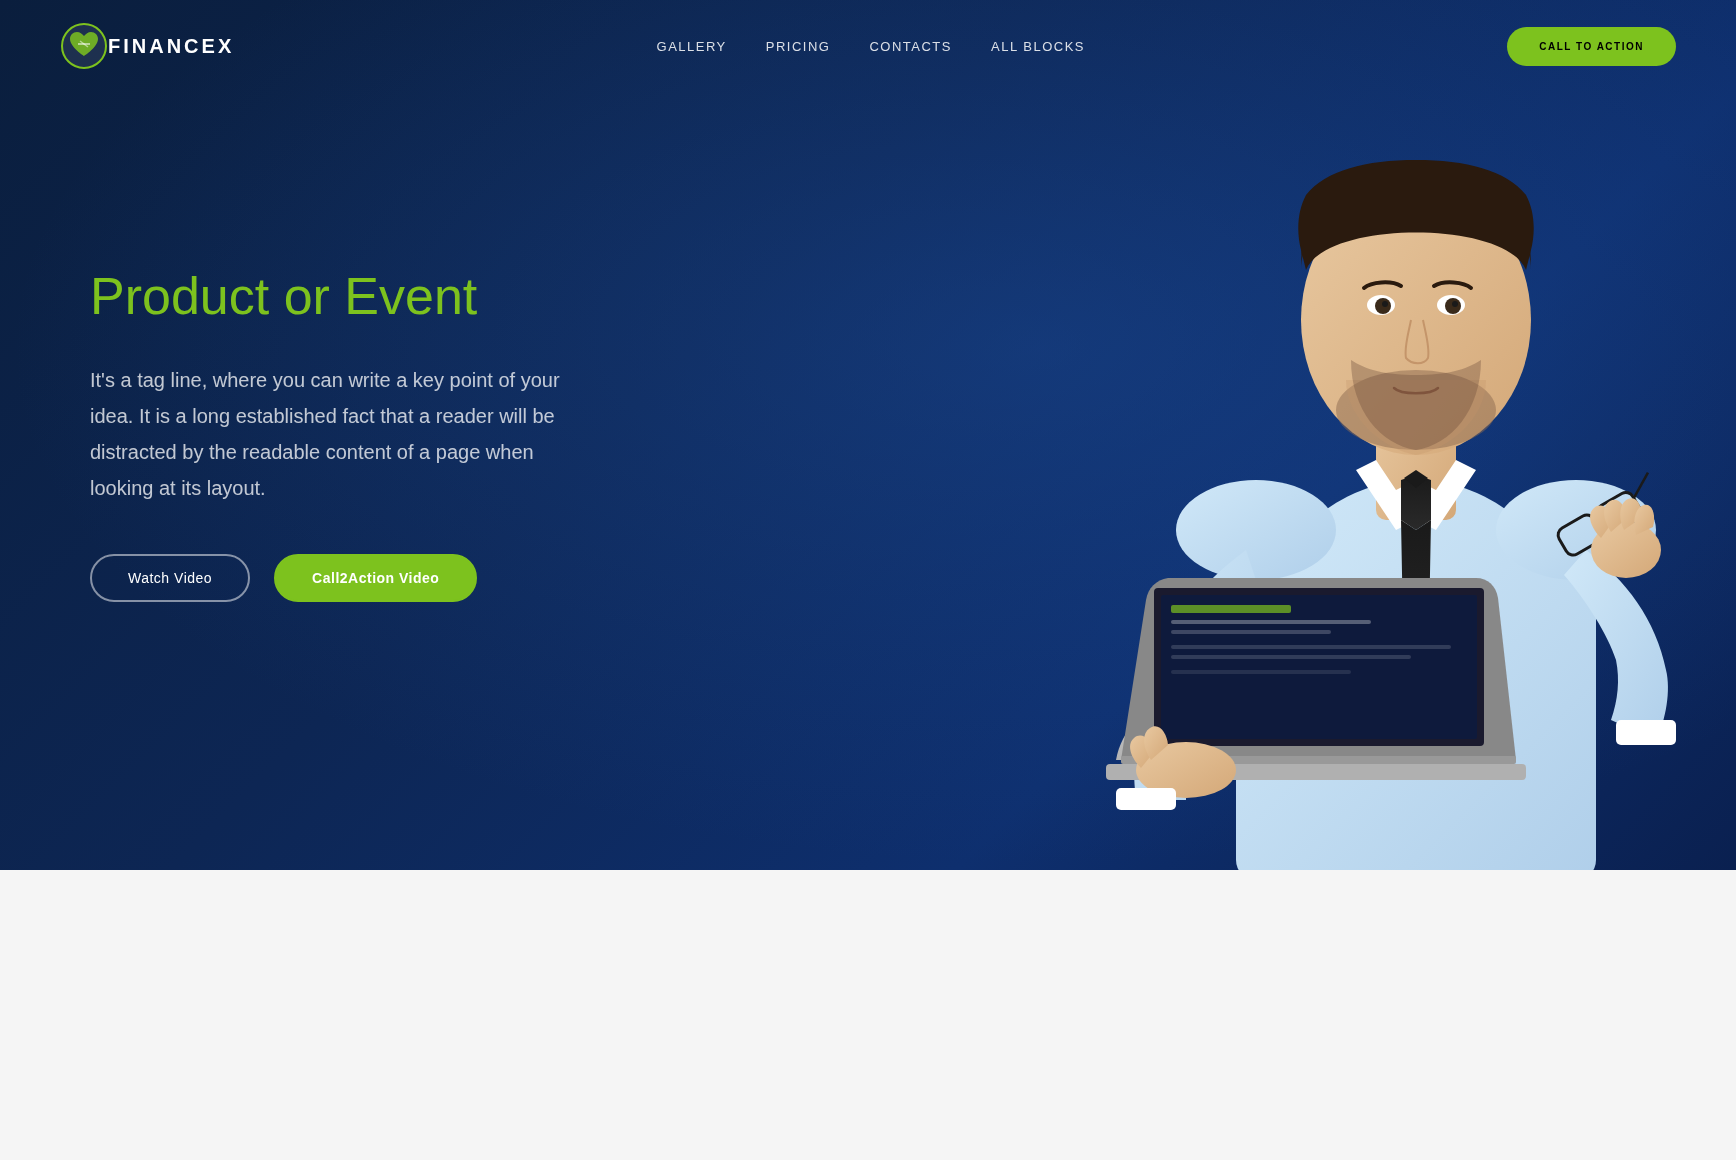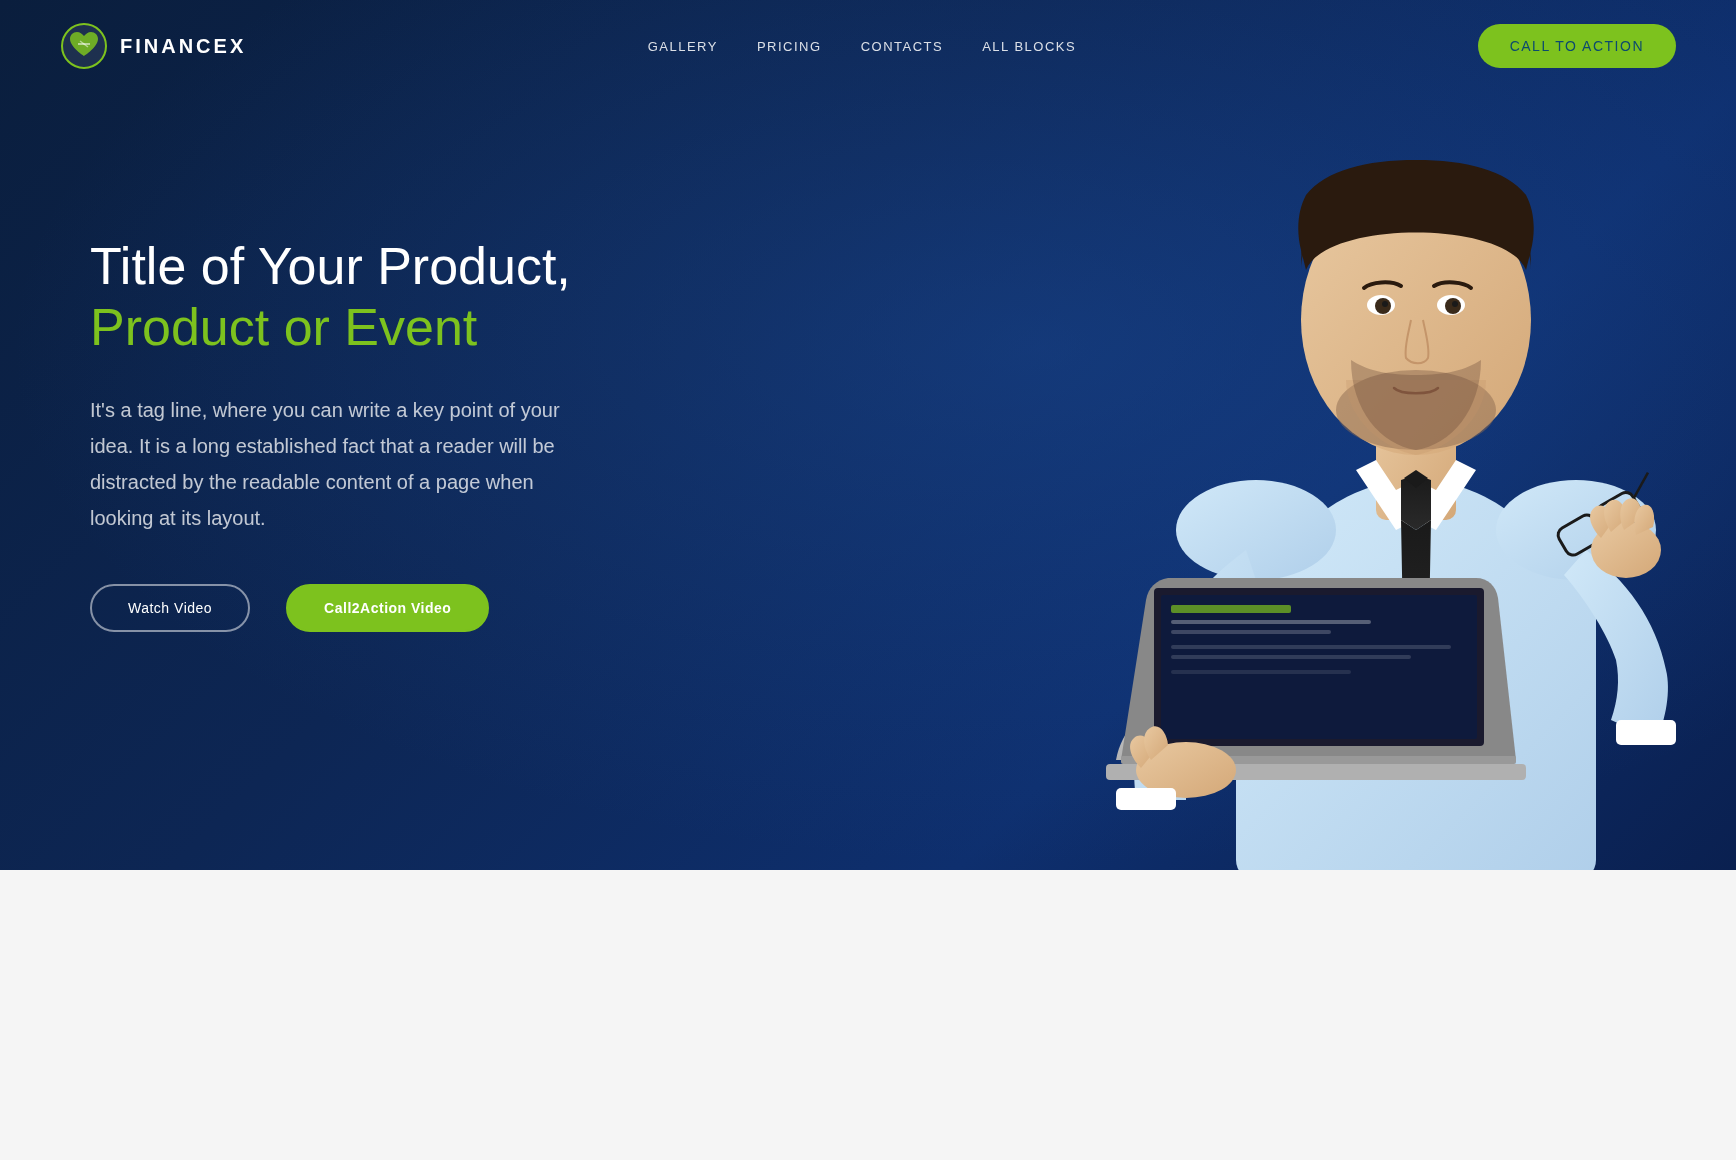--- a/index.html
+++ b/index.html
@@ -11,21 +11,20 @@
       top: 0; left: 0; right: 0;
       z-index: 10;
       display: flex;
       align-items: center;
       justify-content: space-between;
       padding: 22px 60px;
     }
     .logo-area {
       display: flex;
       align-items: center;
-      gap: 12px;
     }
     .logo-icon {
       width: 48px;
       height: 48px;
     }
     .logo-text {
       color: #ffffff;
       font-size: 20px;
       font-weight: 700;
       letter-spacing: 3px;
@@ -40,26 +39,26 @@
       color: rgba(255,255,255,0.85);
       text-decoration: none;
       font-size: 13px;
       font-weight: 500;
       letter-spacing: 1.5px;
       text-transform: uppercase;
       transition: color 0.2s;
     }
     .cta-btn {
       background: #7dc21e;
-      color: #0c4a6e;
+      color: #000000;
       border: none;
       border-radius: 30px;
       padding: 14px 32px;
-      font-size: 14px;
-      font-weight: 400;
+      font-size: 10px;
+      font-weight: 700;
       letter-spacing: 1.5px;
       text-transform: uppercase;
       cursor: pointer;
       transition: background 0.2s;
     }
 
     
     .hero {
       position: relative;
       width: 100%;
@@ -102,21 +101,21 @@
     .hero-subtitle {
       font-size: 20px;
       color: rgba(255,255,255,0.75);
       line-height: 1.8;
       max-width: 480px;
       margin-bottom: 48px;
     }
     .hero-buttons {
       display: flex;
       align-items: center;
-      gap: 36px;
+      gap: 24px;
     }
     .btn-watch {
       background: transparent;
       border: 2px solid rgba(255,255,255,0.5);
       border-radius: 30px;
       color: #ffffff;
       padding: 14px 36px;
       font-size: 14px;
       font-weight: 500;
       cursor: pointer;
@@ -299,21 +298,20 @@
 
     <path d="M155 728 C145 718 140 705 148 698 C156 691 166 700 168 712Z" fill="url(#skinGrad)"></path>
     <path d="M165 720 C157 708 155 694 164 688 C173 682 181 693 182 705Z" fill="url(#skinGrad)"></path>
 
     <rect x="630" y="680" width="60" height="25" rx="5" fill="white"></rect>
 
     <rect x="130" y="748" width="60" height="22" rx="5" fill="white"></rect>
   </svg>
 
   <div class="hero-content">
-    <h1 class="hero-title-white">Title of Your Product,</h1>
     <h1 class="hero-title-green">Product or Event</h1>
     <p class="hero-subtitle">It's a tag line, where you can write a key point of your idea. It is a long established fact that a reader will be distracted by the readable content of a page when looking at its layout.</p>
     <div class="hero-buttons">
       <button class="btn-watch">Watch Video</button>
       <button class="btn-cta2">Call2Action Video</button>
     </div>
   </div>
 
 </section>
 

